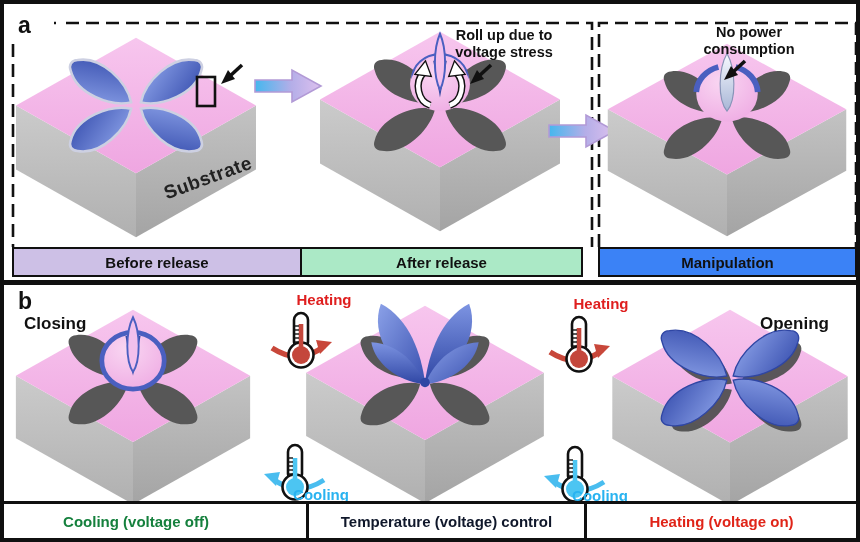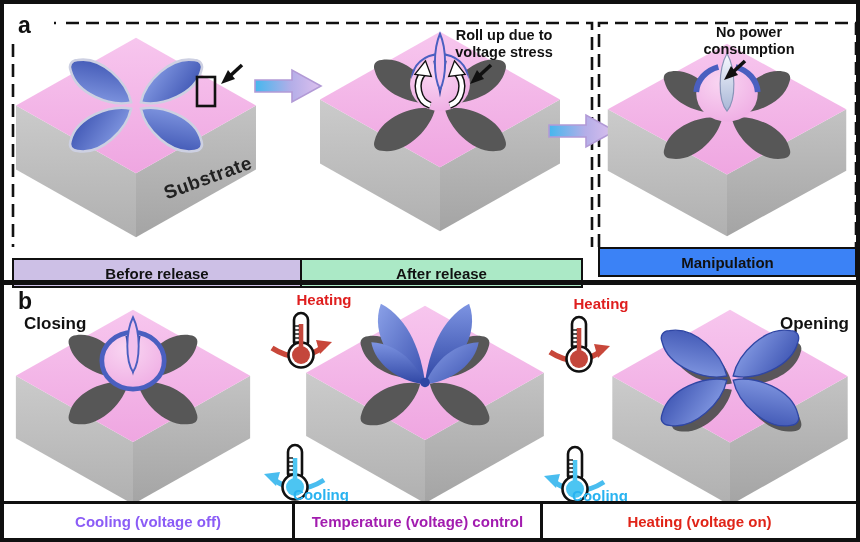--- a/index.html
+++ b/index.html
@@ -15,22 +15,22 @@
   .stage-cell{box-sizing:border-box;border:2.5px solid #101010;display:flex;
     align-items:center;justify-content:center;font-size:15px;font-weight:bold;color:#111;height:30px;}
   .stage-before{background:#cdc0e6;width:290px;}
   .stage-after{background:#abe9c6;width:281px;border-left:none;}
   .stage-manip{background:#3b82f6;width:259px;}
   .separator{background:#101010;}
   .mode-row{display:flex;position:absolute;left:0;right:0;bottom:0;height:37px;
     border-top:3.5px solid #101010;box-sizing:border-box;background:#fff;}
   .mode-cell{box-sizing:border-box;display:flex;align-items:center;justify-content:center;
     font-size:15px;font-weight:bold;background:#fff;}
-  .mode-cooling{width:288px;color:#8b5cf6;}
-  .mode-temp{width:251px;color:#a21caf;border-left:3.5px solid #101010;border-right:3.5px solid #101010;}
+  .mode-cooling{width:264px;color:#15803d;}
+  .mode-temp{width:281px;color:#0f172a;border-left:3.5px solid #101010;border-right:3.5px solid #101010;margin-left:38px;}
   .mode-heating{width:283px;color:#e02418;flex:1;}
   .temp-label{font-size:15px;font-weight:bold;line-height:1;margin-left:24px;}
   .temp-label.hot{color:#df1f1f;}
   .temp-label.cold{color:#29b3f0;}
   svg{display:block;}
 </style>
 </head>
 <body>
 
 <div id="figure">
@@ -172,37 +172,37 @@
   </svg>
   <svg class="abs" style="left:716px;top:54px;" width="28" height="28">
     <path d="M25,3 L13,14" stroke="#111" stroke-width="3.6" fill="none"></path>
     <polygon points="4,22 18,17 11,8" fill="#111"></polygon>
   </svg>
   <div class="abs annot" style="left:680px;top:20px;width:130px;">
     <span>No power</span><br>
     <span>consumption</span>
   </div>
 
-  <div class="abs stage-row" style="left:8px;top:254px;">
+  <div class="abs stage-row" style="left:8px;top:243px;">
     <div class="stage-cell stage-before">
       <span>Before release</span>
     </div>
     <div class="stage-cell stage-after">
       <span>After release</span>
     </div>
   </div>
   <div class="abs stage-cell stage-manip" style="left:594px;top:243px;">
     <span>Manipulation</span>
   </div>
 
   <div class="abs separator" style="left:0;top:276px;width:860px;height:5px;"></div>
 
   <div class="abs panel-tag" style="left:14px;top:286px;">b</div>
   <div class="abs state-label" style="left:20px;top:310px;text-align:right;">Closing</div>
-  <div class="abs state-label" style="left:776px;top:310px;">Opening</div>
+  <div class="abs state-label" style="left:756px;top:310px;">Opening</div>
 
   <svg class="abs" style="left:6px;top:300px;" width="246" height="205" viewBox="0 0 260 217">
     <polygon points="6,76 130,146 130,212 6,142" fill="url(#grayL)"></polygon>
     <polygon points="130,146 254,76 254,142 130,212" fill="url(#grayR)"></polygon>
     <polygon points="130,6 254,76 130,146 6,76" fill="url(#pinkTop)"></polygon>
     <g transform="translate(130,80)">
       <g fill="#575757">
         <path transform="rotate(-33) translate(6,0) scale(1.3)" d="M0,0 C12,-12 40,-18 54,-5 C58,-2 58,2 54,5 C40,18 12,12 0,0 Z"></path>
         <path transform="rotate(33) translate(6,0) scale(1.3)" d="M0,0 C12,-12 40,-18 54,-5 C58,-2 58,2 54,5 C40,18 12,12 0,0 Z"></path>
         <path transform="rotate(147) translate(6,0) scale(1.3)" d="M0,0 C12,-12 40,-18 54,-5 C58,-2 58,2 54,5 C40,18 12,12 0,0 Z"></path>

